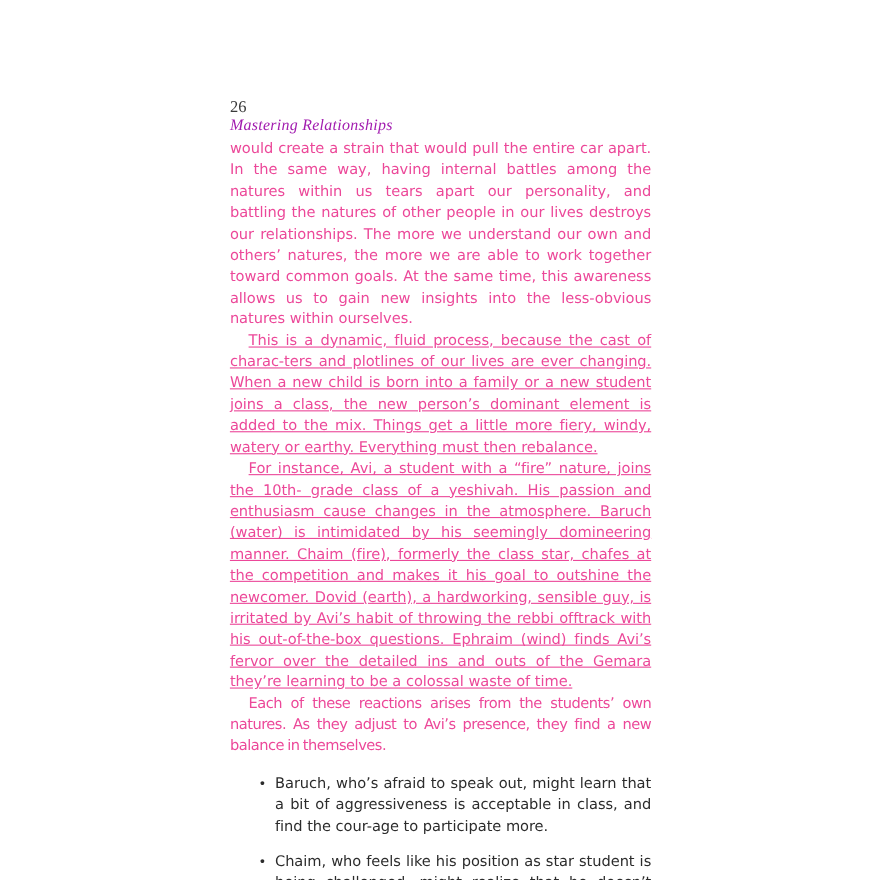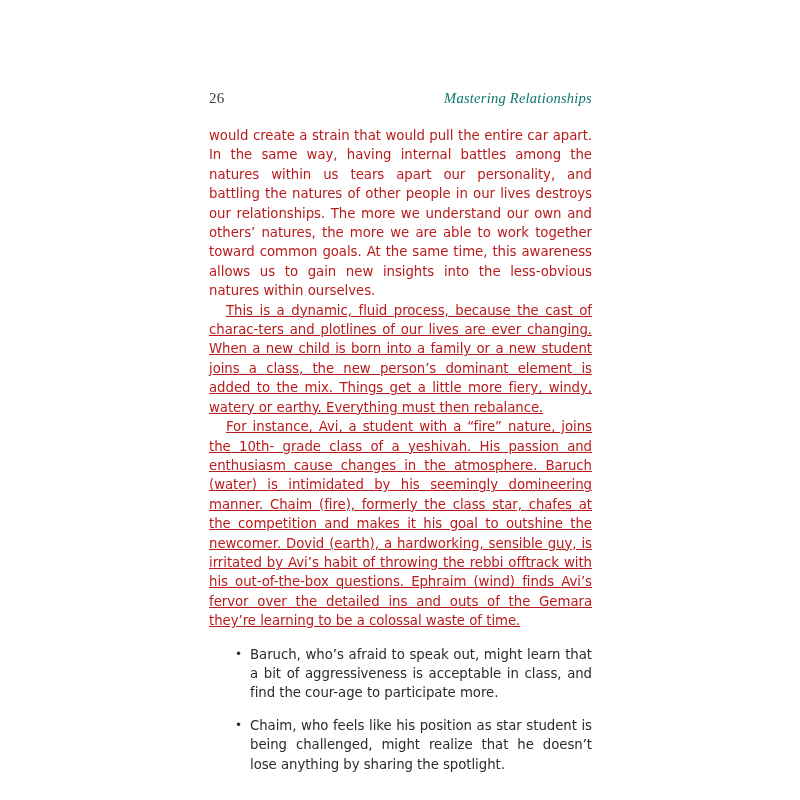--- a/index.html
+++ b/index.html
@@ -37,44 +37,44 @@
     top: 0;
     font-family: "Liberation Serif", "DejaVu Serif", serif;
     font-size: 15px;
     color: #3a3a3a;
     letter-spacing: 0.2px;
   }
   .head-title {
     position: absolute;
     left: 0;
     right: 0;
-    top: 0;
-    text-align: right;
+    top: 16px;
+    text-align: left;
     font-family: "Liberation Serif", "DejaVu Serif", serif;
     font-style: italic;
     font-size: 14.5px;
-    color: #0f766e;
+    color: #a21caf;
     letter-spacing: 0.25px;
   }
 
   
   .textcolumn {
     position: absolute;
     left: 209px;
     top: 126px;
     width: 383px;
   }
 
   p.body {
     margin: 0;
     text-align: justify;
     text-justify: inter-word;
     font-size: 13.3px;
     line-height: 19.4px;
-    color: #b91c1c;
+    color: #ec4899;
     letter-spacing: -0.05px;
     word-spacing: 0.1px;
     hyphens: manual;
   }
   p.body.indent {
     text-indent: 17px;
     text-decoration: underline;
   }
   
   p.body.condensed {
@@ -127,20 +127,21 @@
   </div>
 
   <div class="textcolumn">
 
     <p class="body">would create a strain that would pull the entire car apart. In the same way, having internal battles among the natures within us tears apart our personality, and battling the natures of other people in our lives destroys our relationships. The more we understand our own and others’ natures, the more we are able to work together toward common goals. At the same time, this awareness allows us to gain new insights into the less-obvious natures within ourselves.</p>
 
     <p class="body indent">This is a dynamic, fluid process, because the cast of charac-ters and plotlines of our lives are ever changing. When a new child is born into a family or a new student joins a class, the new person’s dominant element is added to the mix. Things get a little more fiery, windy, watery or earthy. Everything must then rebalance.</p>
 
     <p class="body indent">For instance, Avi, a student with a “fire” nature, joins the 10th- grade class of a yeshivah. His passion and enthusiasm cause changes in the atmosphere. Baruch (water) is intimidated by his seemingly domineering manner. Chaim (fire), formerly the class star, chafes at the competition and makes it his goal to outshine the newcomer. Dovid (earth), a hardworking, sensible guy, is irritated by Avi’s habit of throwing the rebbi offtrack with his out-of-the-box questions. Ephraim (wind) finds Avi’s fervor over the detailed ins and outs of the Gemara they’re learning to be a colossal waste of time.</p>
 
+    <p class="body condensed">Each of these reactions arises from the students’ own natures. As they adjust to Avi’s presence, they find a new balance in themselves.</p>
 
     <div class="list-gap-top"></div>
 
     <ul class="bullets">
       <li>
         <span class="bullet-mark">•</span>
         <span>Baruch, who’s afraid to speak out, might learn that a bit of aggressiveness is acceptable in class, and find the cour-age to participate more.</span>
       </li>
       <li>
         <span class="bullet-mark">•</span>

